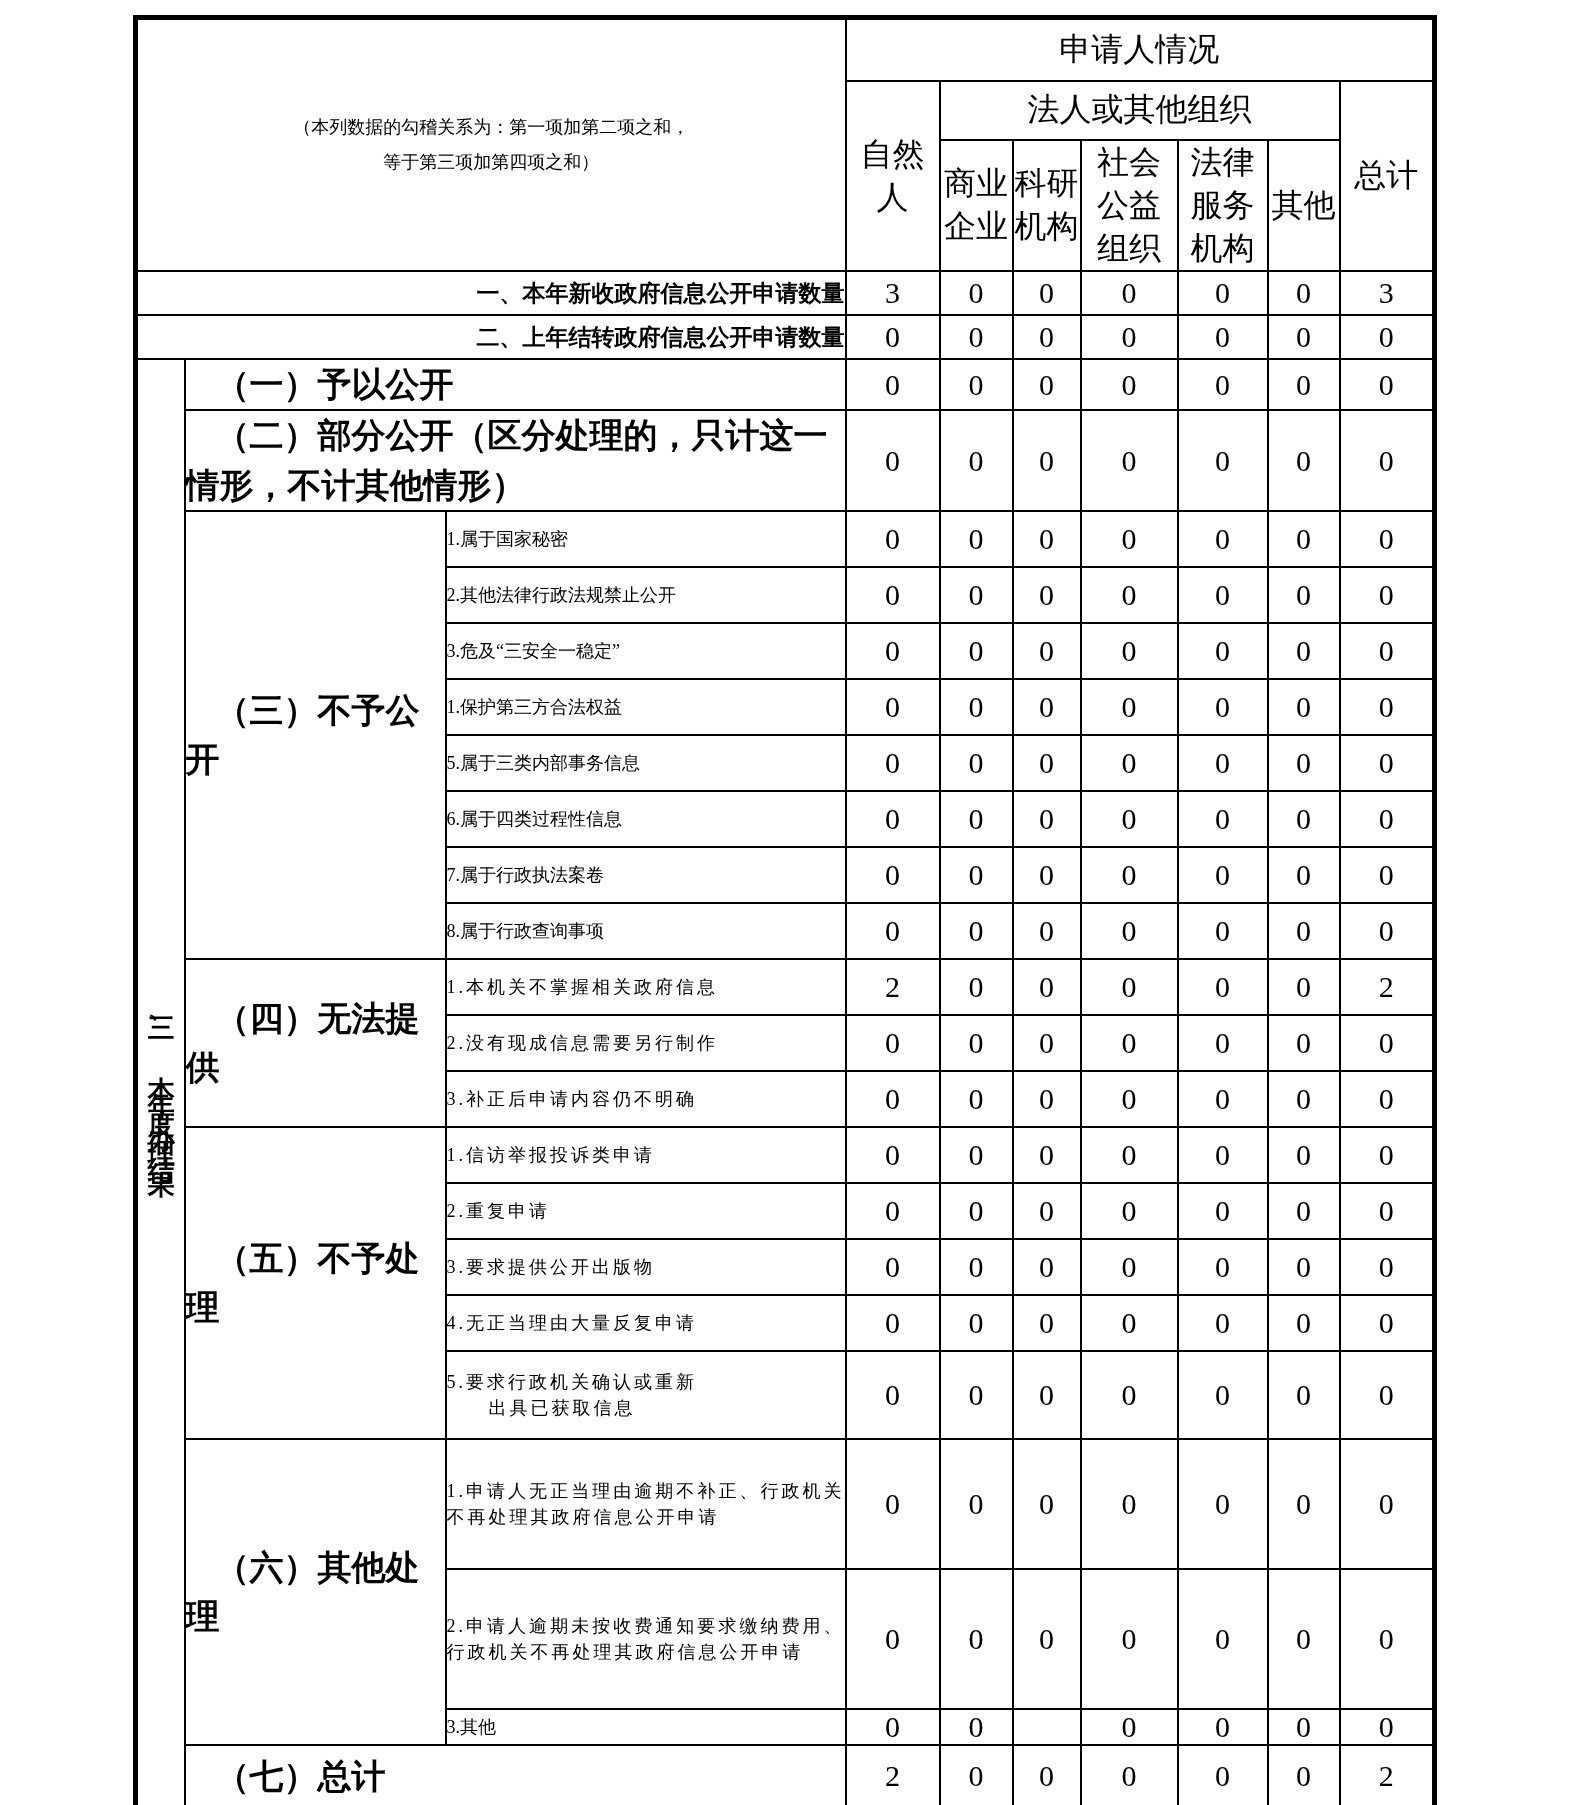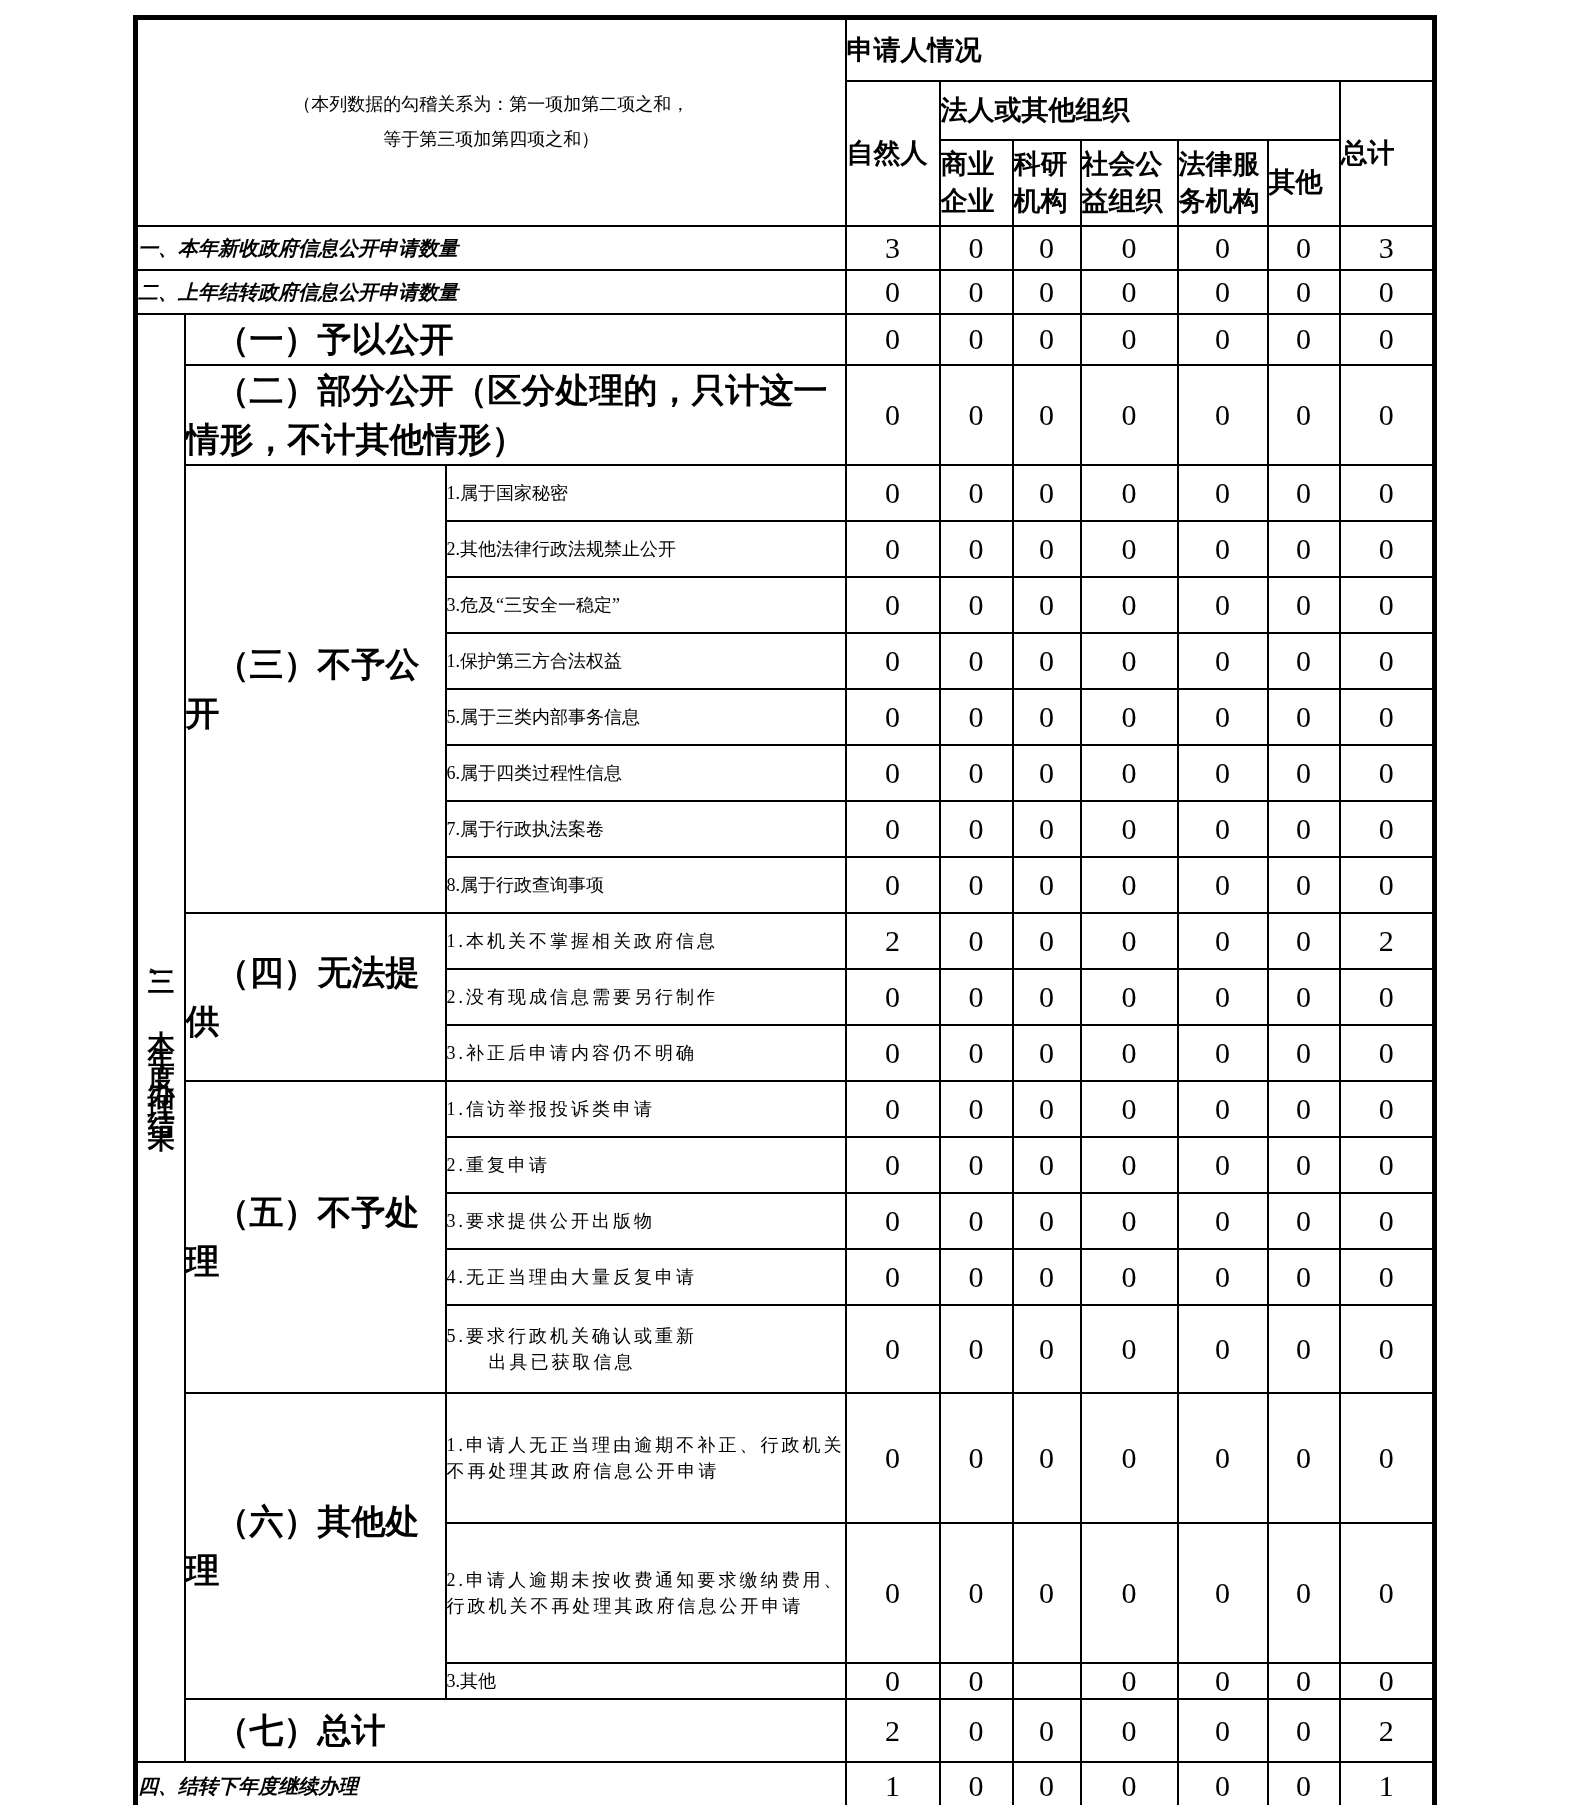--- a/index.html
+++ b/index.html
@@ -35,33 +35,32 @@
 
   td.note {
     font-family: "Liberation Serif", "DejaVu Serif", serif;
     font-size: 18px;
     text-align: center;
     line-height: 1.95;
     white-space: pre-line;
     padding: 4px 10px;
   }
   td.hd {
-    font-weight: bold;
-    font-size: 27px;
-    text-align: left;
+    font-weight: normal;
+    font-size: 32px;
+    text-align: center;
     line-height: 1.35;
     padding: 2px 4px;
   }
   td.lbl1 {
     font-weight: bold;
-    font-size: 20px;
-    text-align: left;
+    font-size: 23px;
+    text-align: right;
     padding: 2px 8px 2px 16px;
     line-height: 1.4;
-    font-style: italic;
   }
   td.lbl2 {
     font-weight: bold;
     font-size: 34px;
     text-align: left;
     padding: 2px 8px 2px 6px;
     text-indent: 30px;
     line-height: 1.45;
   }
   td.sub {

